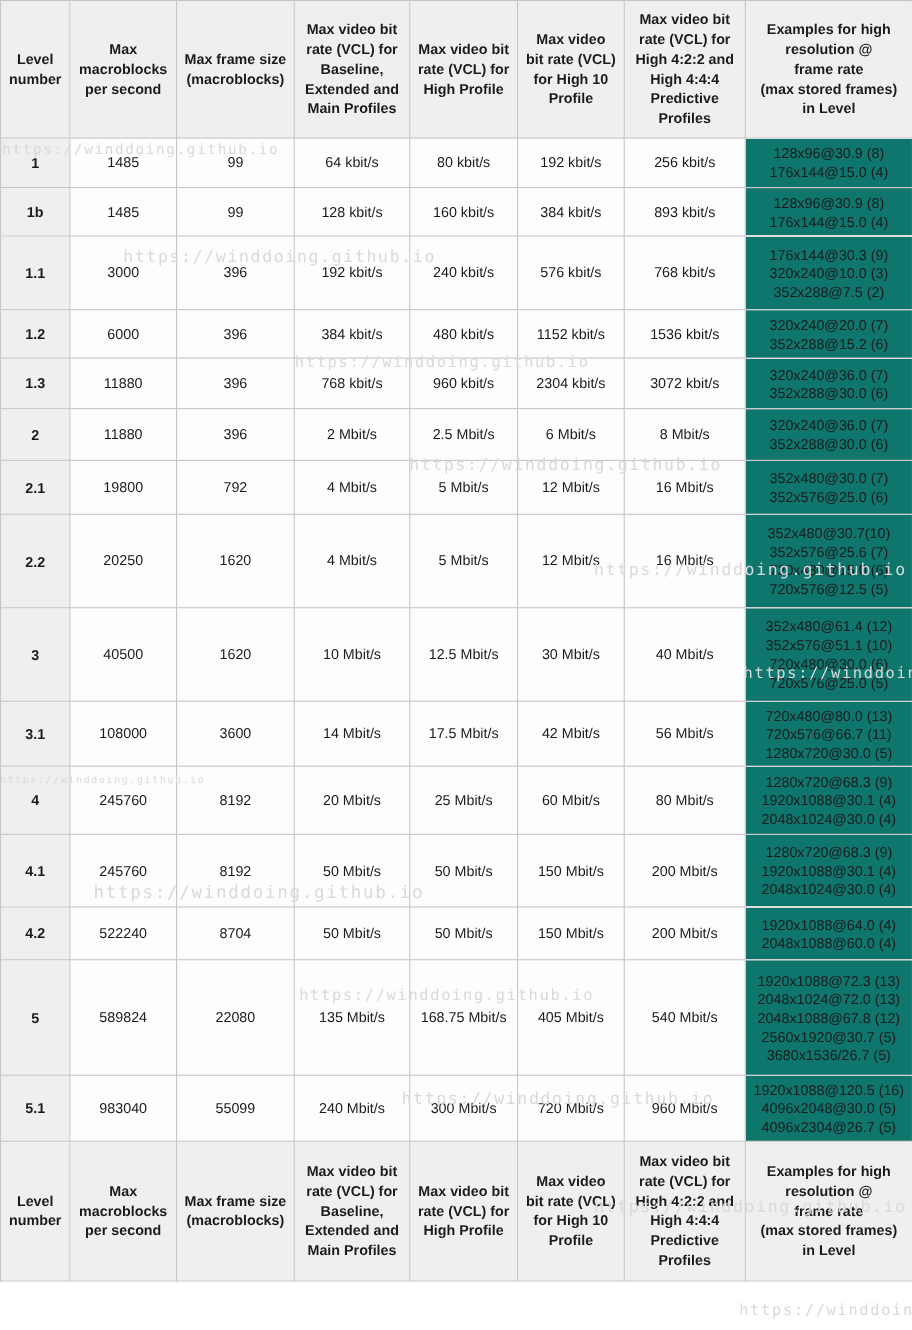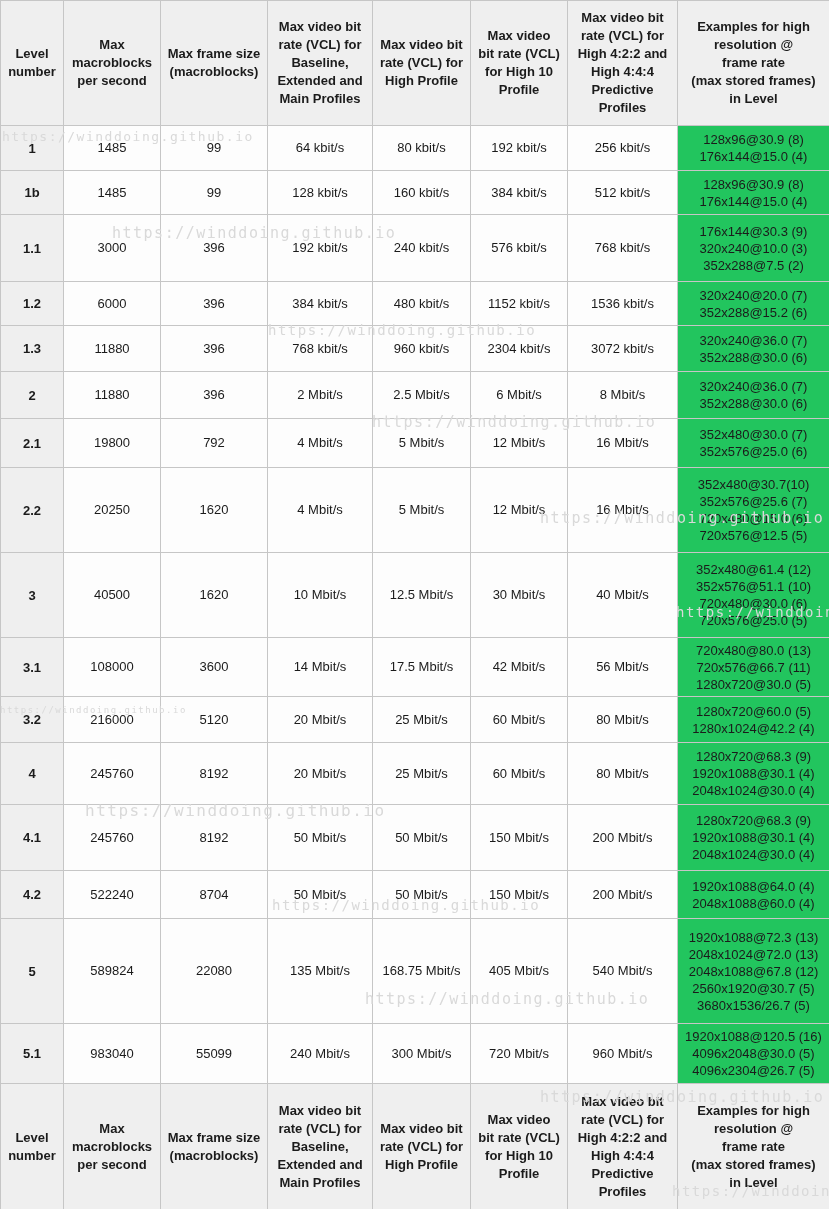--- a/index.html
+++ b/index.html
@@ -33,21 +33,21 @@
   }
   table.levels td.level-cell {
     background: #efefef;
     font-weight: bold;
   }
   table.levels td.data-cell {
     background: #fdfdfd;
     line-height: 16px;
   }
   table.levels td.examples-cell {
-    background: #22c55e;
+    background: #0f766e;
     white-space: pre-line;
     line-height: 17px;
   }
   .watermark {
     position: absolute;
     font-family: "DejaVu Sans Mono", "Liberation Mono", monospace;
     color: #d9d9d9;
     letter-spacing: 1.5px;
     white-space: nowrap;
     pointer-events: none;
@@ -116,21 +116,21 @@
           <td class="examples-cell">128x96@30.9 (8)
 176x144@15.0 (4)</td>
         </tr>
         <tr style="height: 44px;">
           <td class="level-cell">1b</td>
           <td class="data-cell">1485</td>
           <td class="data-cell">99</td>
           <td class="data-cell">128 kbit/s</td>
           <td class="data-cell">160 kbit/s</td>
           <td class="data-cell">384 kbit/s</td>
-          <td class="data-cell">512 kbit/s</td>
+          <td class="data-cell">893 kbit/s</td>
           <td class="examples-cell">128x96@30.9 (8)
 176x144@15.0 (4)</td>
         </tr>
         <tr style="height: 67px;">
           <td class="level-cell">1.1</td>
           <td class="data-cell">3000</td>
           <td class="data-cell">396</td>
           <td class="data-cell">192 kbit/s</td>
           <td class="data-cell">240 kbit/s</td>
           <td class="data-cell">576 kbit/s</td>
@@ -213,31 +213,20 @@
           <td class="level-cell">3.1</td>
           <td class="data-cell">108000</td>
           <td class="data-cell">3600</td>
           <td class="data-cell">14 Mbit/s</td>
           <td class="data-cell">17.5 Mbit/s</td>
           <td class="data-cell">42 Mbit/s</td>
           <td class="data-cell">56 Mbit/s</td>
           <td class="examples-cell">720x480@80.0 (13)
 720x576@66.7 (11)
 1280x720@30.0 (5)</td>
-        </tr>
-        <tr style="height: 46px;">
-          <td class="level-cell">3.2</td>
-          <td class="data-cell">216000</td>
-          <td class="data-cell">5120</td>
-          <td class="data-cell">20 Mbit/s</td>
-          <td class="data-cell">25 Mbit/s</td>
-          <td class="data-cell">60 Mbit/s</td>
-          <td class="data-cell">80 Mbit/s</td>
-          <td class="examples-cell">1280x720@60.0 (5)
-1280x1024@42.2 (4)</td>
         </tr>
         <tr style="height: 62px;">
           <td class="level-cell">4</td>
           <td class="data-cell">245760</td>
           <td class="data-cell">8192</td>
           <td class="data-cell">20 Mbit/s</td>
           <td class="data-cell">25 Mbit/s</td>
           <td class="data-cell">60 Mbit/s</td>
           <td class="data-cell">80 Mbit/s</td>
           <td class="examples-cell">1280x720@68.3 (9)

